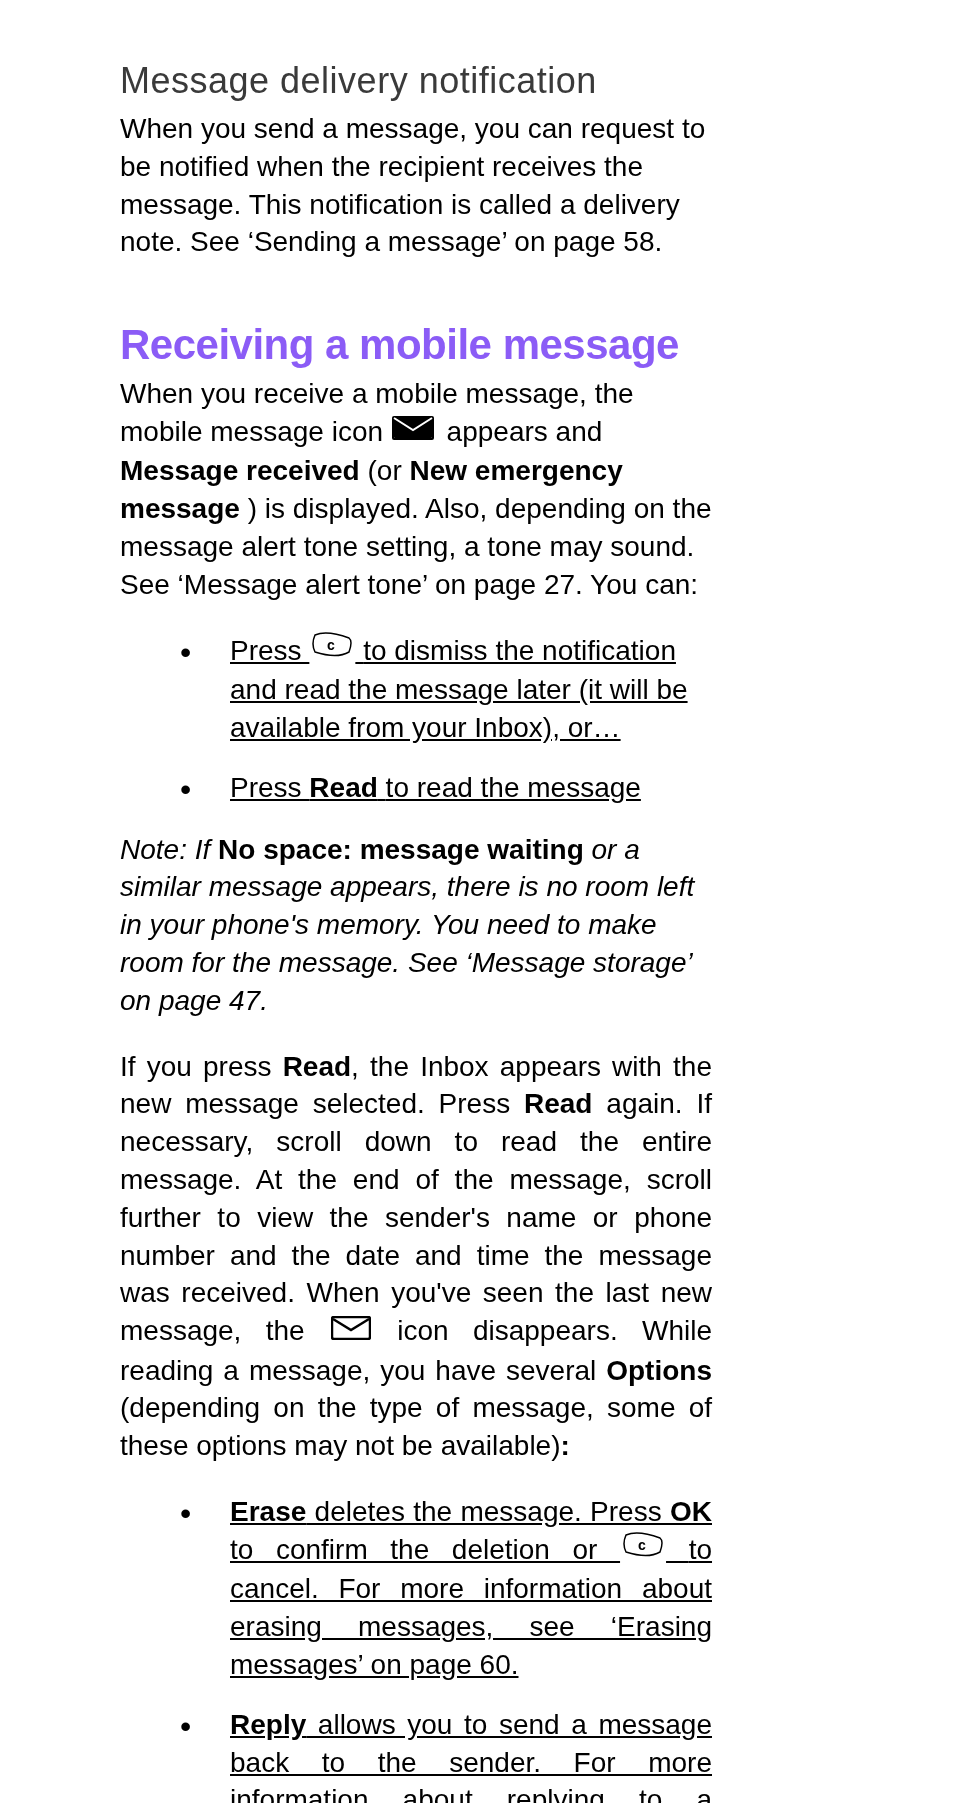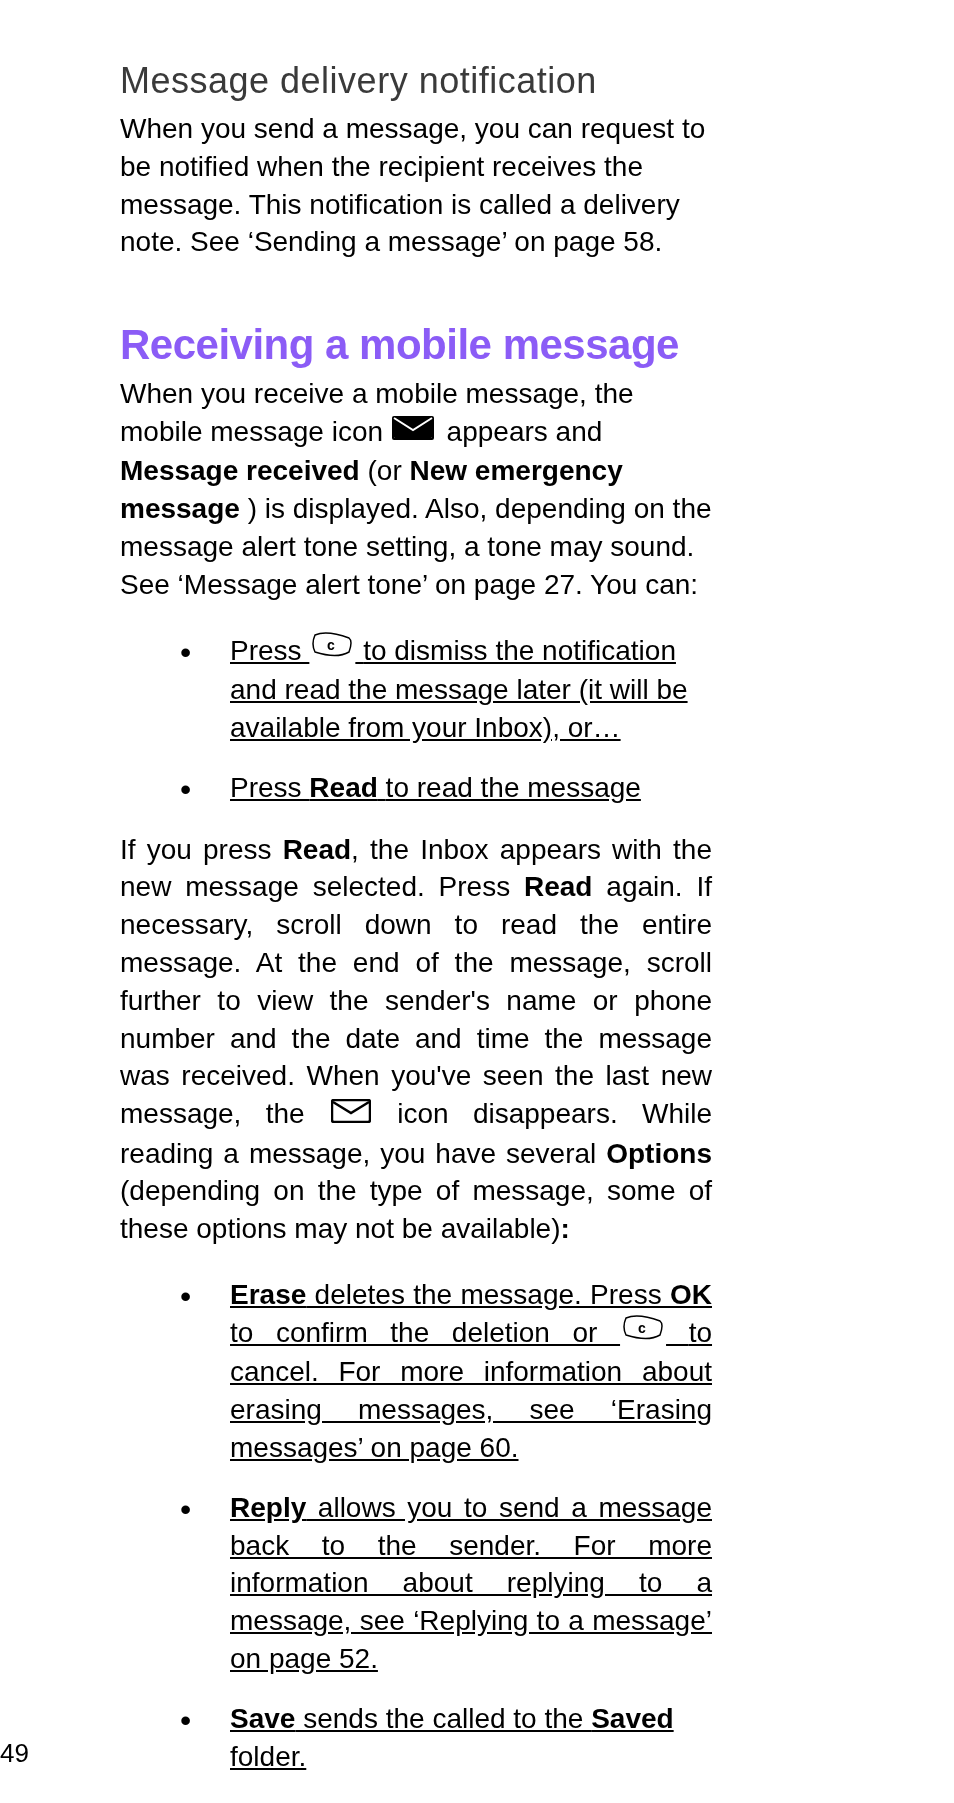--- a/index.html
+++ b/index.html
@@ -127,20 +127,23 @@
       </span>
       <span> to dismiss the notification and read the message later (it will be available from your Inbox), or…</span>
     </li>
     <li>
       <span>Press </span>
       <span class="bold">Read</span>
       <span> to read the message</span>
     </li>
   </ul>
 
+  <p class="para italic">
+    <span>Note: If </span><span class="bold" style="font-style:normal;">No space: message waiting</span><span> or a similar message appears, there is no room left in your phone's memory. You need to make room for the message. See ‘Message storage’ on page 47.</span>
+  </p>
 
   <p class="para" style="text-align:justify;">
     <span>If you press </span><span class="bold">Read</span><span>, the Inbox appears with the new message selected. Press </span><span class="bold">Read</span><span> again. If necessary, scroll down to read the entire message. At the end of the message, scroll further to view the sender's name or phone number and the date and time the message was received. When you've seen the last new message, the </span>
     <span class="icon-envelope-outline">
       <svg width="40" height="24" viewBox="0 0 40 24">
         <rect x="1" y="1" width="38" height="22" rx="2" fill="none" stroke="#000" stroke-width="2.5"></rect>
         <polyline points="2,3 20,14 38,3" fill="none" stroke="#000" stroke-width="2.5"></polyline>
       </svg>
     </span>
     <span> icon disappears. While reading a message, you have several </span><span class="bold">Options</span><span> (depending on the type of message, some of these options may not be available)</span><span class="bold">:</span>

